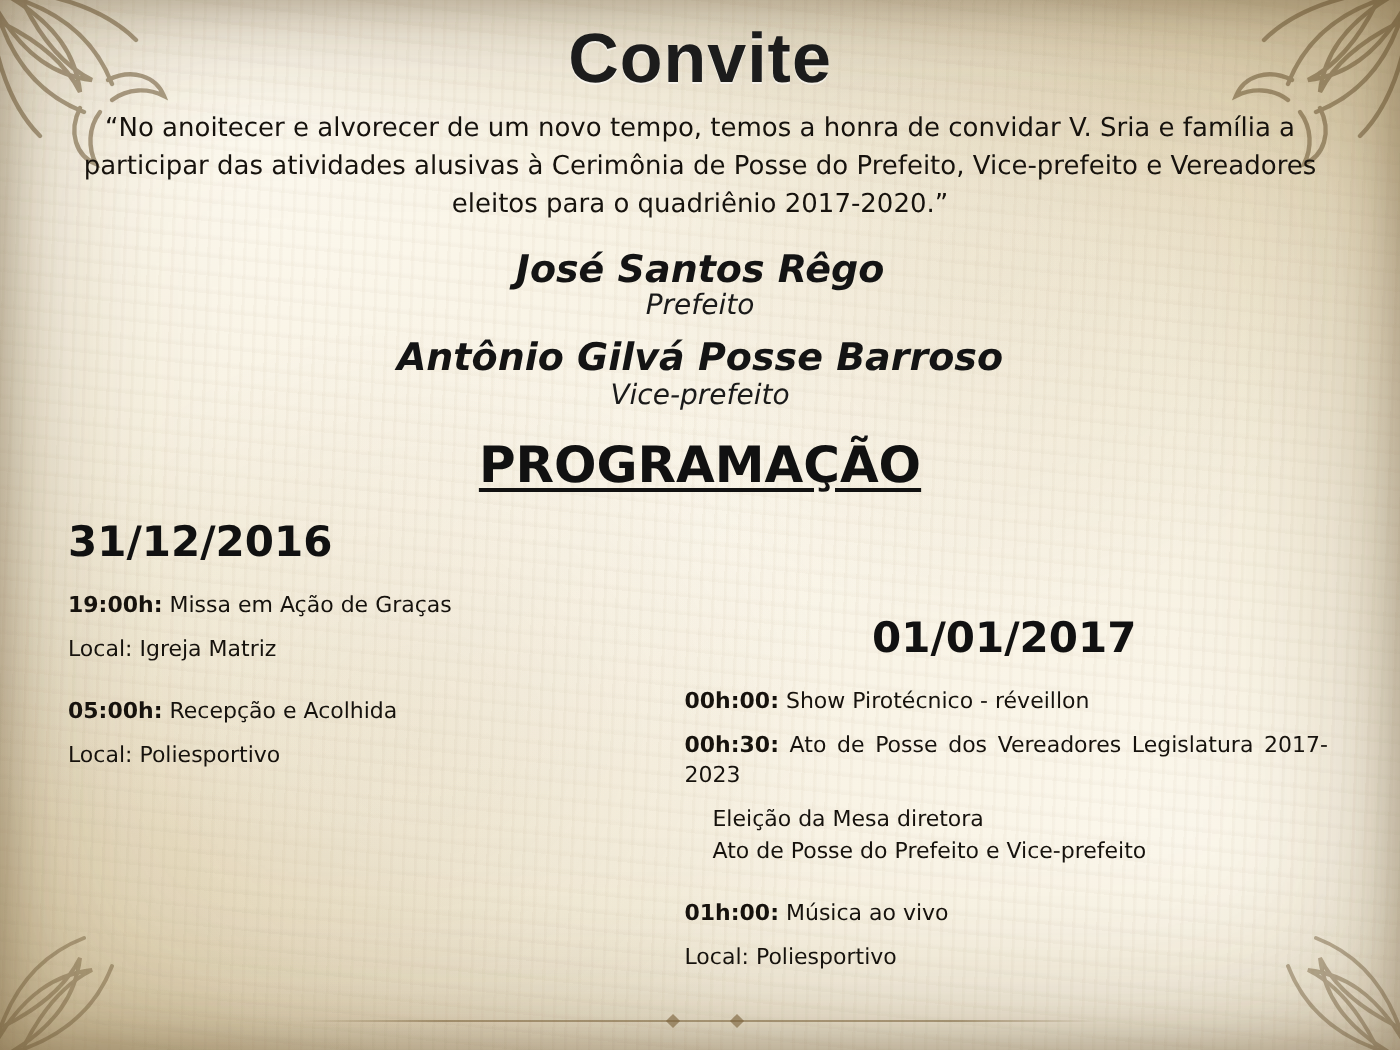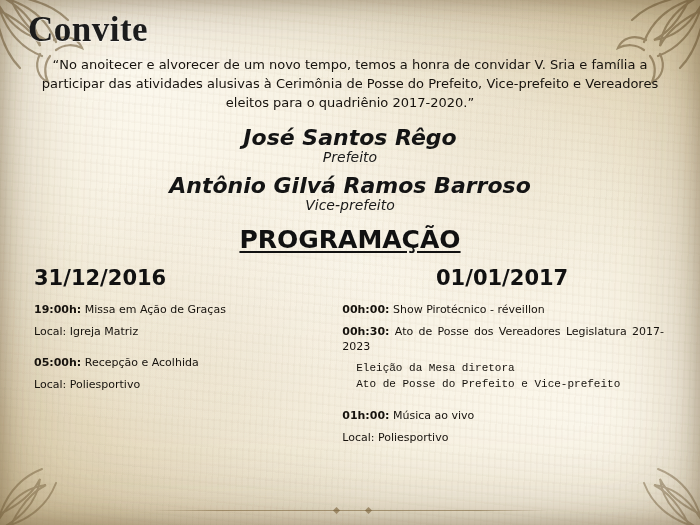--- a/index.html
+++ b/index.html
@@ -66,22 +66,22 @@
 
   .content {
     position: relative;
     z-index: 3;
     padding: 6px 28px 0 28px;
     box-sizing: border-box;
     height: 100%;
   }
 
   #title {
-    text-align: left;
-    font-family: Liberation Serif, serif;
+    text-align: center;
+    font-family: Liberation Sans, sans-serif;
     font-weight: bold;
     font-size: 35px;
     letter-spacing: .5px;
     color: #1c1c1c;
     margin: 4px 0 6px 0;
     text-shadow: 0 1px 0 rgba(255,255,255,0.55);
   }
 
   #quote {
     text-align: center;
@@ -93,21 +93,21 @@
   }
 
   .signature-block {
     text-align: center;
     margin-top: 10px;
   }
   .sig-name {
     font-family: "DejaVu Sans", sans-serif;
     font-style: italic;
     font-weight: bold;
-    font-size: 22px;
+    font-size: 19px;
     color: #141414;
     line-height: 1.15;
   }
   .sig-role {
     font-family: "DejaVu Sans", sans-serif;
     font-style: italic;
     font-size: 14px;
     color: #1a1a1a;
     margin-top: -1px;
   }
@@ -125,21 +125,21 @@
   }
 
   .columns {
     display: flex;
     margin-top: 12px;
   }
   .col {
     box-sizing: border-box;
   }
   .col.left { width: 46%; padding-left: 6px; }
-  .col.right { width: 54%; padding-left: 18px; }
+  .col.right { width: 54%; padding-left: 18px; margin-top: 48px; }
 
   .col-date {
     font-family: "DejaVu Sans", sans-serif;
     font-weight: bold;
     font-size: 21px;
     color: #111;
     margin-bottom: 12px;
   }
   .col.right .col-date { text-align: center; padding-right: 10px; }
 
@@ -153,21 +153,20 @@
   .entry .time {
     font-weight: bold;
   }
   .entry.justified {
     text-align: justify;
     padding-right: 8px;
   }
   .entry .sub {
     display: block;
     padding-left: 14px;
-    font-family: Liberation Mono, monospace;
   }
   .gap { height: 10px; }
 
   #bottom-rule {
     position: absolute;
     left: 150px;
     right: 150px;
     bottom: 14px;
     height: 1px;
     background: linear-gradient(to right, rgba(120,95,55,0) 0%, rgba(120,95,55,0.55) 18%, rgba(120,95,55,0.55) 82%, rgba(120,95,55,0) 100%);
@@ -235,21 +234,21 @@
   <div class="content">
 
     <div id="title">Convite</div>
 
     <div id="quote">“No anoitecer e alvorecer de um novo tempo, temos a honra de convidar V. Sria e família a participar das atividades alusivas à Cerimônia de Posse do Prefeito, Vice-prefeito e Vereadores eleitos para o quadriênio 2017-2020.”</div>
 
     <div class="signature-block">
       <div class="sig-name">José Santos Rêgo</div>
       <div class="sig-role">Prefeito</div>
       <div class="sig-spacer"></div>
-      <div class="sig-name">Antônio Gilvá Ramos Barroso</div>
+      <div class="sig-name">Antônio Gilvá Posse Barroso</div>
       <div class="sig-role">Vice-prefeito</div>
     </div>
 
     <div id="programacao">PROGRAMAÇÃO</div>
 
     <div class="columns">
 
       <div class="col left">
         <div class="col-date">31/12/2016</div>
 

